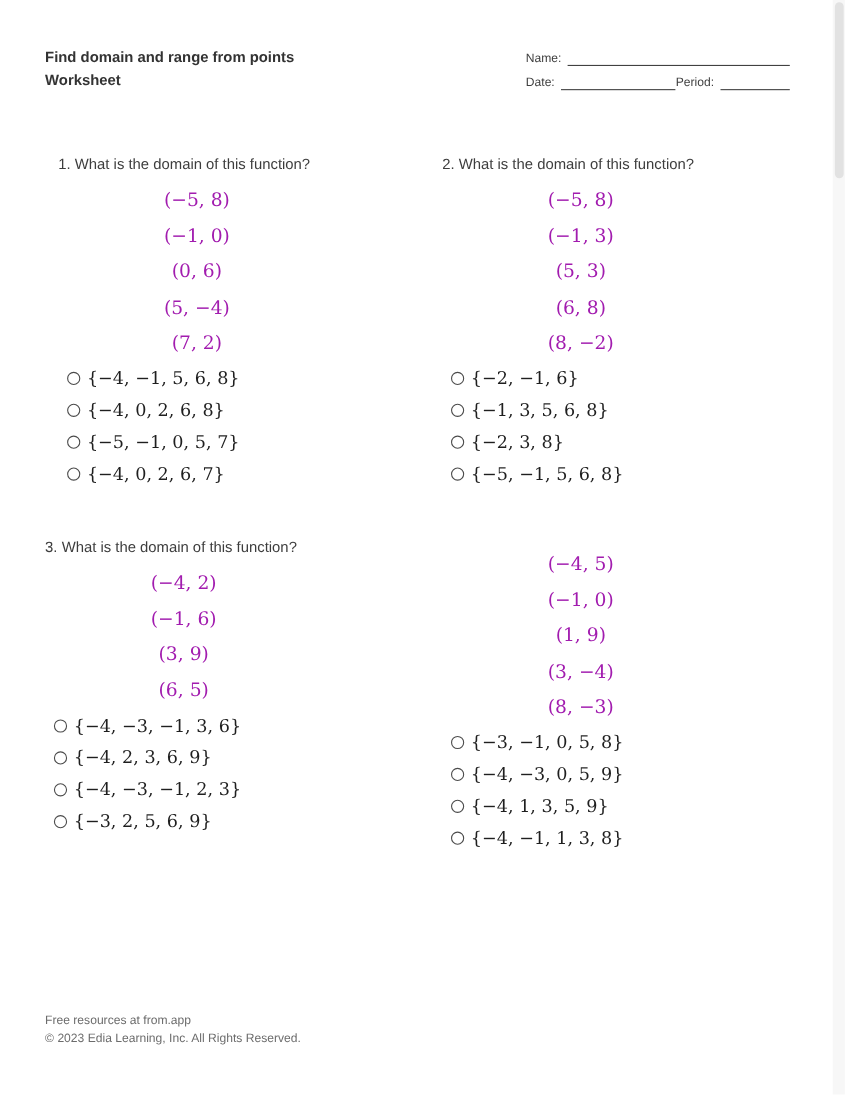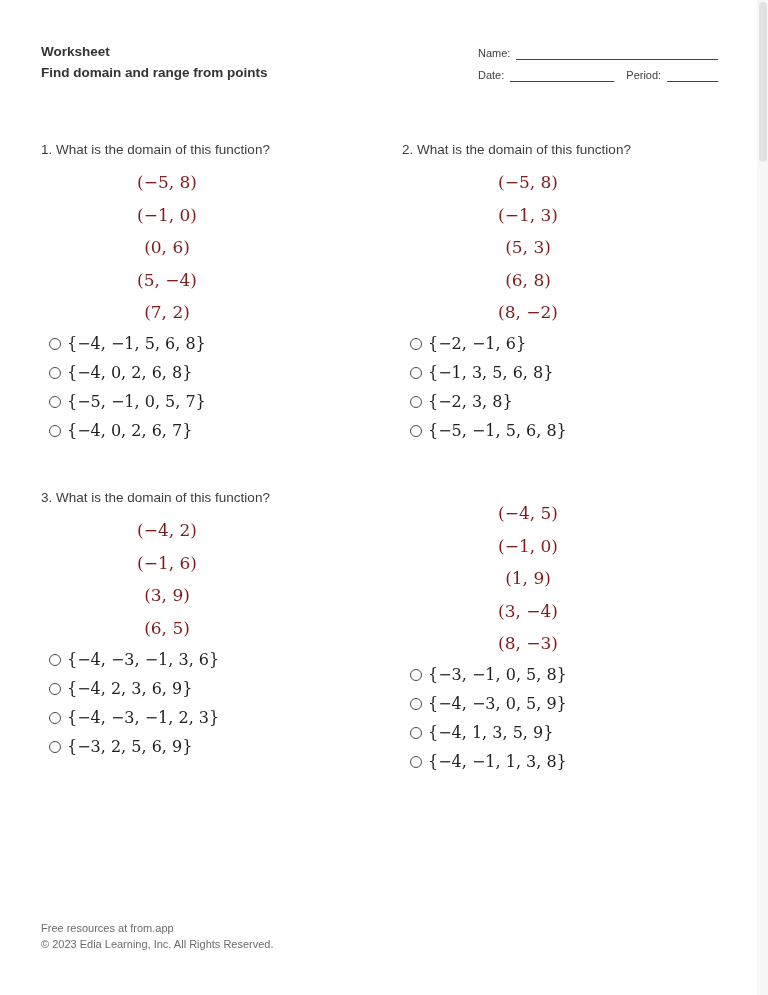--- a/index.html
+++ b/index.html
@@ -21,36 +21,36 @@
   .fill-in {
     position:absolute; left:478px; top:46px; width:240px;
     font-size:11px; color:#3f3f3f;
   }
   .fill-row { display:flex; align-items:flex-end; height:14px; margin-bottom:8px; }
   .fill-label { line-height:13px; white-space:nowrap; }
   .fill-line { border-bottom:1.4px solid #414141; height:3px; margin-left:6px; }
   .line-grow { flex:1 1 auto; }
   .line-date { flex:0 0 104px; }
   .line-period { flex:1 1 auto; }
-  .period-label { margin-left:12px; }
+  .period-label { margin-left:0; }
 
   
   .questions-grid { position:absolute; left:41px; top:141px; width:686px; height:700px; }
   .question { position:absolute; width:325px; }
-  .question.q1 { left:0;     top:0; }
+  .question.q1 { left:12px;     top:0; }
   .question.q2 { left:361px; top:0; }
   .question.q3 { left:0;     top:348px; }
   .question.q4 { left:361px; top:348px; }
 
   .q-header { font-size:13.5px; line-height:17px; color:#3d3d3d; }
 
   .points {
     width:252px; margin-top:12px; text-align:center;
     font-family:"DejaVu Serif", serif;
-    font-size:17px; color:#7f1d1d;
+    font-size:17px; color:#a21caf;
   }
   .point { line-height:24px; margin-bottom:8.6px; }
 
   .choices { margin-top:10px; }
   .choice { display:flex; align-items:center; height:20px; margin-bottom:9px; cursor:pointer; }
   .radio {
     flex:0 0 12px; width:12px; height:12px;
     border:1.4px solid #4b4b4b; border-radius:50%;
     margin-left:8px; margin-right:6px; background:transparent;
   }
@@ -74,22 +74,22 @@
     position:absolute; left:1.5px; top:2px; width:8px; height:160px;
     border-radius:4px; background:#e2e2e2;
   }
 </style>
 </head>
 <body>
 
 <div class="worksheet">
 
   <div class="doc-title">
+    <div>Find domain and range from points</div>
     <div>Worksheet</div>
-    <div>Find domain and range from points</div>
   </div>
 
   <div class="fill-in">
     <div class="fill-row">
       <span class="fill-label">Name:</span>
       <span class="fill-line line-grow"></span>
     </div>
     <div class="fill-row">
       <span class="fill-label">Date:</span>
       <span class="fill-line line-date"></span>

